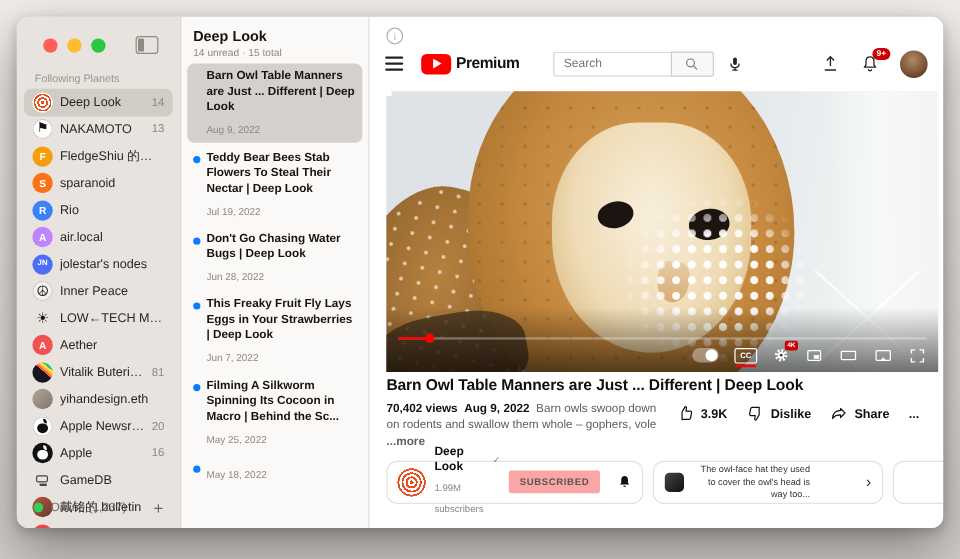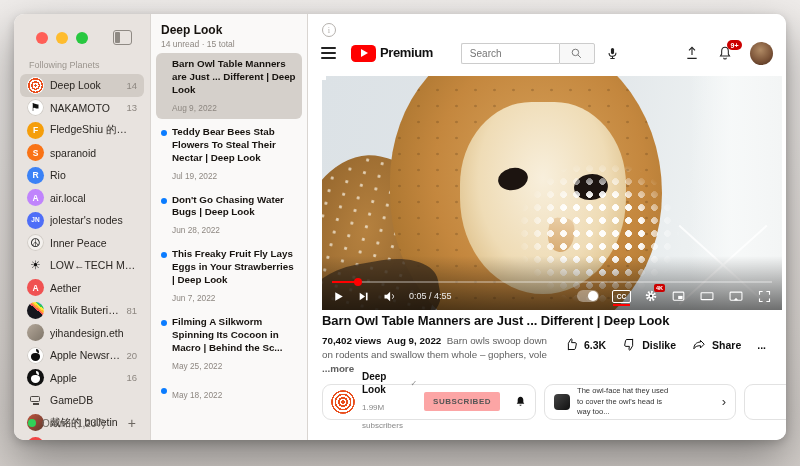--- a/index.html
+++ b/index.html
@@ -140,21 +140,21 @@
   .ch-name{font-size:10px;font-weight:bold;color:#0f0f0f;display:flex;gap:3px;align-items:center;line-height:1.25;}
   .check{color:#8a8a8a;font-size:8px;font-weight:normal;}
   .ch-subs{font-size:8px;color:#888;}
   .sub-btn{margin-left:auto;background:#fca5a5;color:#555;font-size:8px;font-weight:bold;letter-spacing:.5px;padding:5px 9px;border-radius:2px;}
   .ch-bell{margin-left:7px;display:flex;}
   .cm-card{width:192px;padding:0 9px;gap:7px;}
   .cm-head{line-height:1.3;flex-shrink:0;}
   .cm-label{font-size:9.5px;font-weight:bold;color:#0f0f0f;}
   .cm-count{font-size:8px;color:#666;}
   .cm-avatar{width:16px;height:16px;border-radius:4px;background:linear-gradient(135deg,#454545,#101010);flex-shrink:0;}
-  .cm-text{font-size:7.6px;color:#333;line-height:1.35;width:98px;}
+  .cm-text{font-size:7.6px;color:#333;line-height:1.35;width:98px;text-align:right;}
   .cm-chevron{color:#333;font-size:13px;margin-left:auto;}
   .cm-chevron::before{content:"›";}
   .partial-card{width:70px;}
   svg{display:block;}
 </style>
 </head>
 <body>
 
 <div class="window">
 
@@ -401,34 +401,20 @@
       <div class="orect"></div>
       <div class="orect"></div>
       <div class="diag a"></div>
       <div class="diag b"></div>
       <div class="halftone"></div>
       <div class="ctrl-grad"></div>
       <div class="progress">
           <div class="progress-fill"></div>
         </div>
       <div class="controls">
-        <span class="c-left">
-          <svg width="13" height="13" viewBox="0 0 24 24">
-              <path d="M6 4l14 8-14 8z" fill="#fff"></path>
-            </svg>
-          <svg width="13" height="13" viewBox="0 0 24 24">
-              <path d="M5 5l10 7-10 7z" fill="#fff"></path>
-              <rect x="16.5" y="5" width="3" height="14" fill="#fff"></rect>
-            </svg>
-          <svg width="15" height="15" viewBox="0 0 24 24">
-              <path d="M4 9v6h4l5 4.5v-15L8 9H4z" fill="#fff"></path>
-              <path d="M16 8.5c1.6 1 2.5 2.2 2.5 3.5s-.9 2.5-2.5 3.5" stroke="#fff" stroke-width="1.6" fill="none"></path>
-            </svg>
-          <span class="time">0:05 / 4:55</span>
-        </span>
         <span class="c-right">
           <span class="autoplay"></span>
           <span class="cc-btn"></span>
           <span class="gear-wrap">
             <svg width="14" height="14" viewBox="0 0 24 24">
                 <circle cx="12" cy="12" r="6.5" fill="none" stroke="#fff" stroke-width="5" stroke-dasharray="2.6 2.4"></circle>
                 <circle cx="12" cy="12" r="4.6" fill="#fff"></circle>
                 <circle cx="12" cy="12" r="2" fill="rgba(40,40,40,.9)"></circle>
               </svg>
             <span class="q-badge">4K</span>
@@ -458,21 +444,21 @@
         <span class="b">70,402 views</span>&nbsp;
         <span class="b">Aug 9, 2022</span>&nbsp;
         <span>Barn owls swoop down on rodents and swallow them whole – gophers, vole</span>
         <span class="more">...more</span>
       </div>
       <div class="actions">
         <span class="action">
           <svg width="15" height="15" viewBox="0 0 24 24" fill="none" stroke="#0f0f0f" stroke-width="1.6" stroke-linejoin="round">
               <path d="M7 10v11M7 10l3.8-6.4c.6-1 2.3-.5 2.1.9L12.2 9H18c1.1 0 1.9 1 1.7 2.1l-1.4 7.2c-.2 1-1.1 1.7-2.1 1.7H7"></path>
             </svg>
-          <span>6.3K</span>
+          <span>3.9K</span>
         </span>
         <span class="action">
           <svg width="15" height="15" viewBox="0 0 24 24" fill="none" stroke="#0f0f0f" stroke-width="1.6" stroke-linejoin="round" transform="rotate(180)">
               <path d="M7 10v11M7 10l3.8-6.4c.6-1 2.3-.5 2.1.9L12.2 9H18c1.1 0 1.9 1 1.7 2.1l-1.4 7.2c-.2 1-1.1 1.7-2.1 1.7H7"></path>
             </svg>
           <span>Dislike</span>
         </span>
         <span class="action">
           <svg width="15" height="15" viewBox="0 0 24 24" fill="none" stroke="#0f0f0f" stroke-width="1.6" stroke-linejoin="round">
               <path d="M13.5 5.5l6 6-6 6v-3.6c-5.5 0-8.6 1.6-10.5 5 0-6.4 3.6-10.5 10.5-10.9V5.5z"></path>

